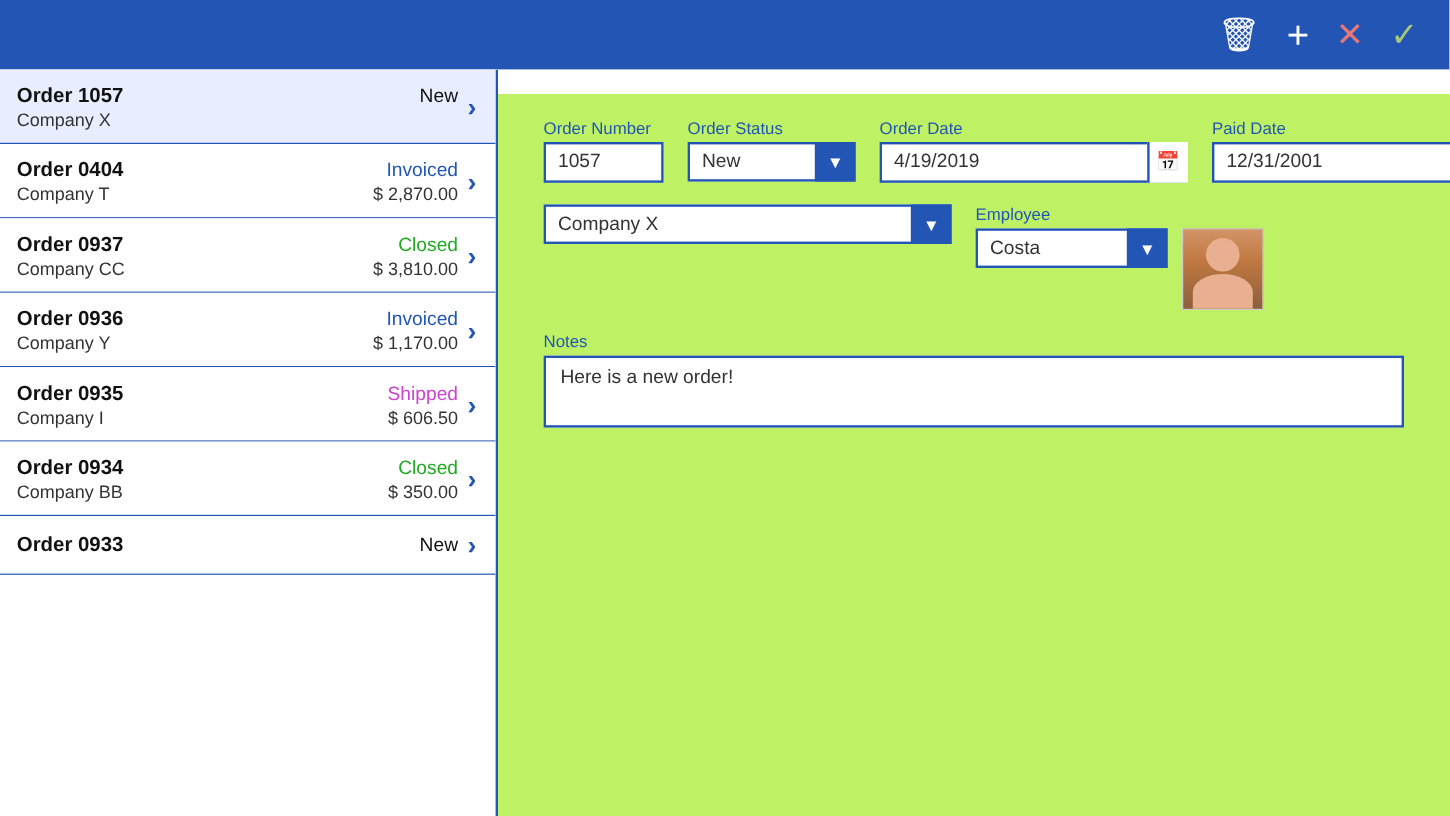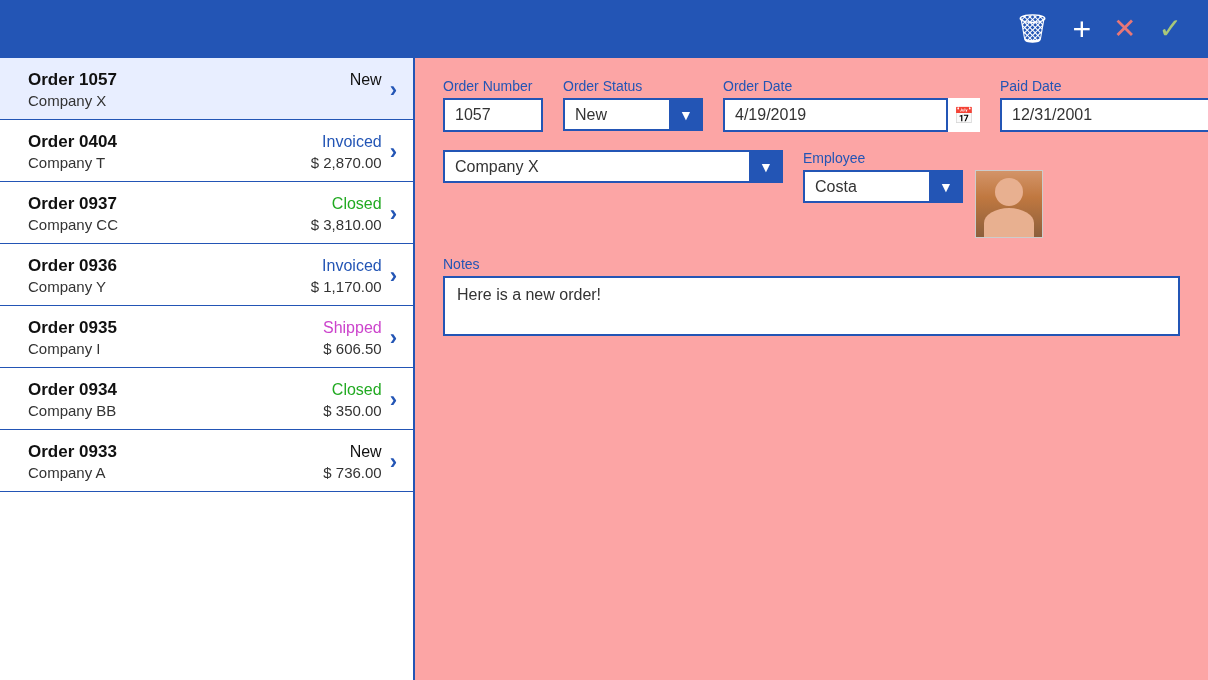--- a/index.html
+++ b/index.html
@@ -55,21 +55,21 @@
       border-right: 2px solid #2355b5;
       overflow-y: auto;
       background: white;
     }
     .order-list::-webkit-scrollbar { width: 8px; }
     .order-list::-webkit-scrollbar-track { background: #eee; }
     .order-list::-webkit-scrollbar-thumb { background: #aaa; }
 
     .order-item {
       border-bottom: 1.5px solid #2355b5;
-      padding: 12px 16px 10px 28px;
+      padding: 12px 16px 10px 14px;
       display: flex;
       align-items: center;
       cursor: pointer;
       background: white;
     }
     .order-item.selected { background: #e8eeff; }
 
     .order-info { flex: 1; }
     .order-top {
       display: flex;
@@ -102,23 +102,24 @@
     .order-chevron {
       color: #2355b5;
       font-size: 22px;
       margin-left: 8px;
       font-weight: bold;
     }
 
     
     .detail-panel {
       flex: 1;
-      padding: 20px 28px;
-      background: #fca5a5;
+      padding: 20px 38px;
+      background: #bef264;
       overflow-y: auto;
+      margin-top: 20px;
     }
 
     .form-row {
       display: flex;
       gap: 20px;
       margin-bottom: 18px;
     }
 
     .form-group {
       display: flex;
@@ -385,24 +386,20 @@
             </div>
           </div>
           <span class="order-chevron">›</span>
         </div>
         <div class="order-item">
           <div class="order-info">
             <div class="order-top">
               <span class="order-number">Order 0933</span>
               <span class="order-status status-new">New</span>
             </div>
-            <div class="order-bottom">
-              <span class="order-company">Company A</span>
-              <span class="order-amount">$ 736.00</span>
-            </div>
           </div>
           <span class="order-chevron">›</span>
         </div>
       </div>
 
     <div class="detail-panel">
 
       <div class="form-row">
         <div class="form-group">
           <label class="form-label">Order Number</label>

